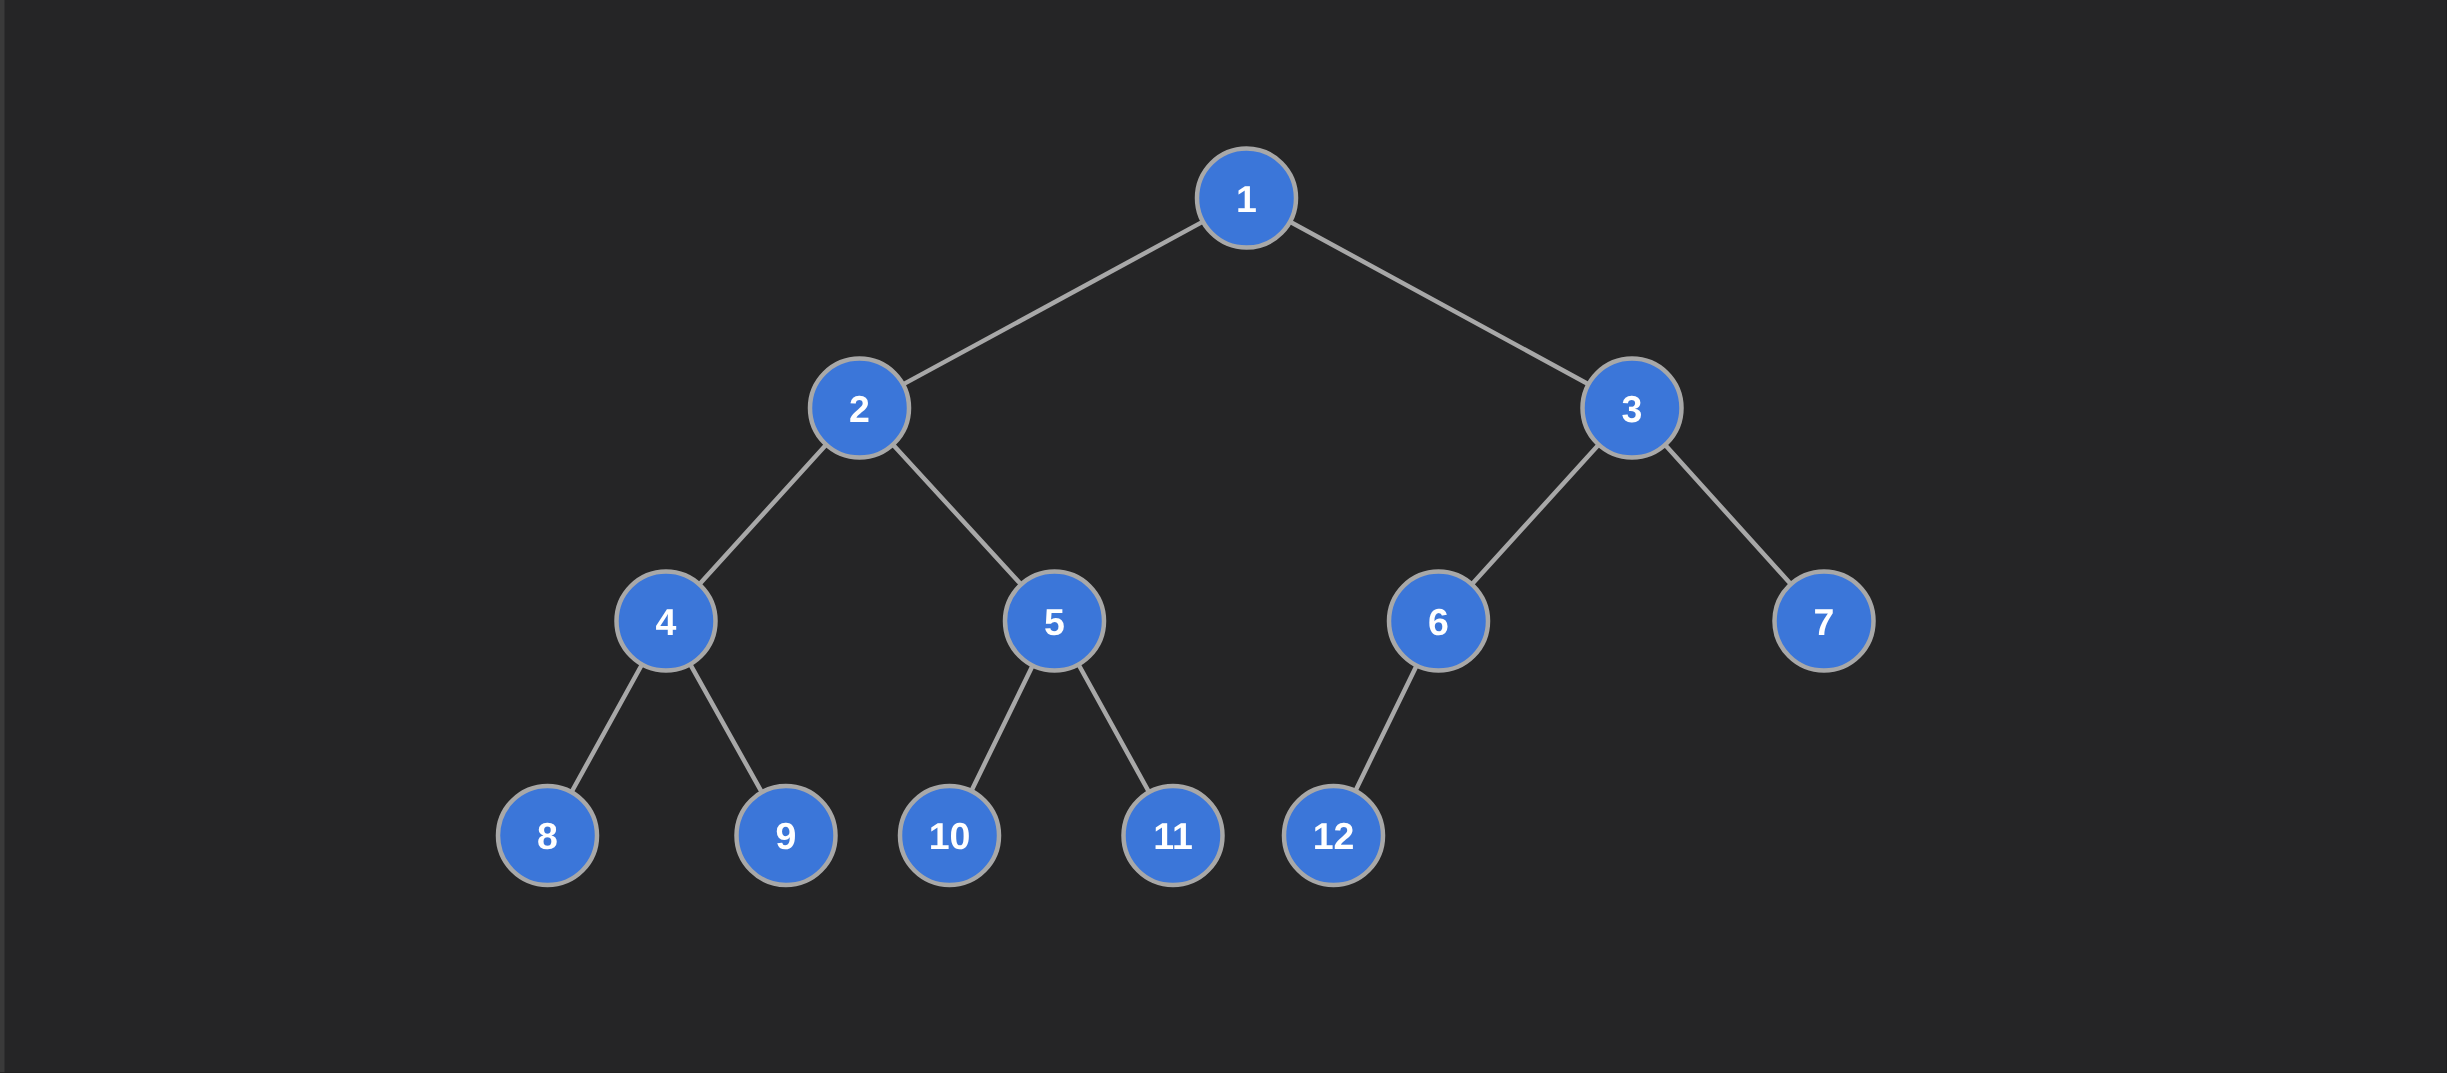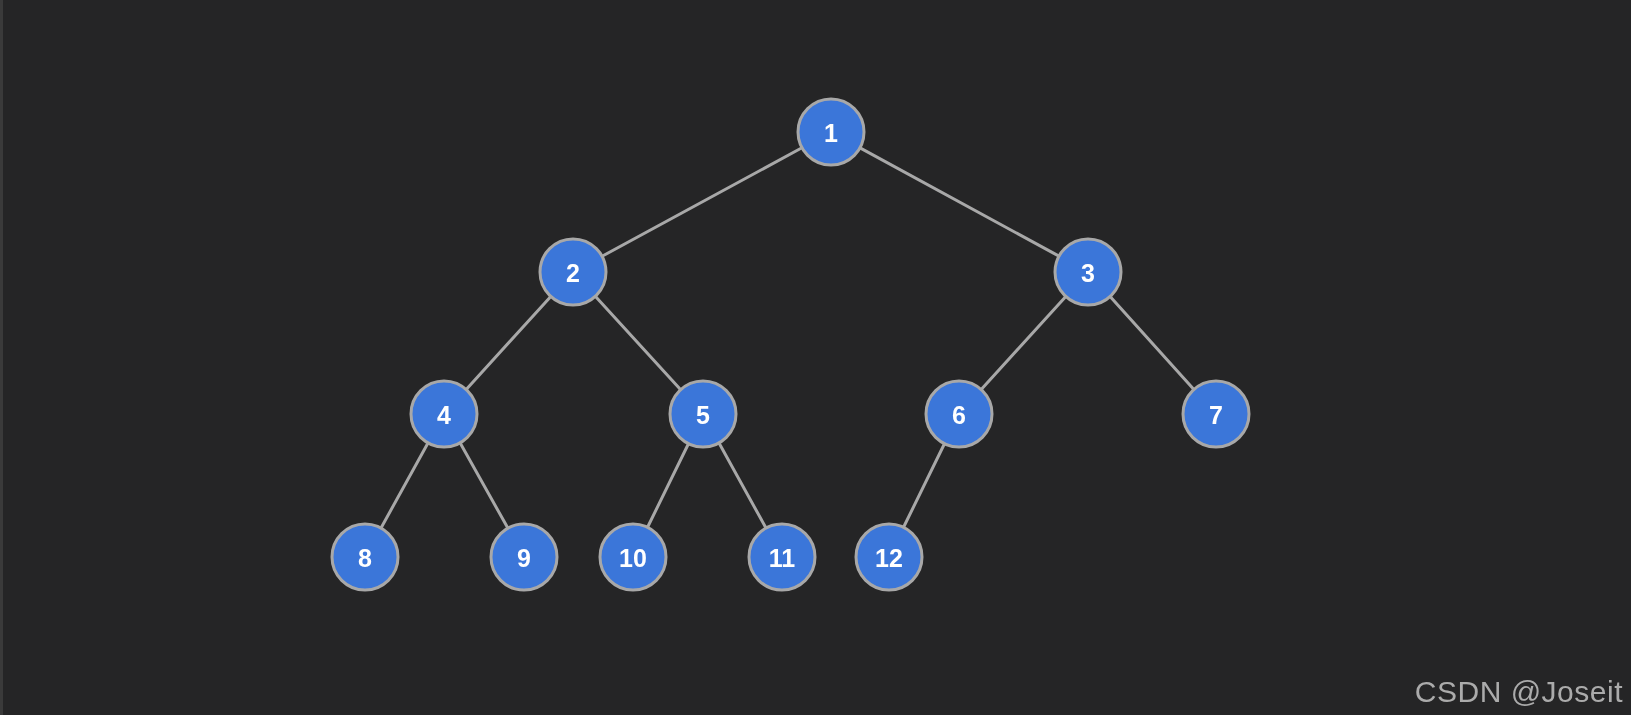--- a/index.html
+++ b/index.html
@@ -117,14 +117,13 @@
         <g>
           <circle cx="779" cy="557" r="33" class="tree-node-circle" fill="#3b76d9" stroke="#a8a8a8"></circle>
           <text x="779" y="558" class="tree-node-label" fill="#ffffff">11</text>
         </g>
         <g>
           <circle cx="886" cy="557" r="33" class="tree-node-circle" fill="#3b76d9" stroke="#a8a8a8"></circle>
           <text x="886" y="558" class="tree-node-label" fill="#ffffff">12</text>
         </g>
       </g>
   </svg>
-  <div id="watermark">CSDN @Joseit</div>
 </div>
 
 </body></html>

